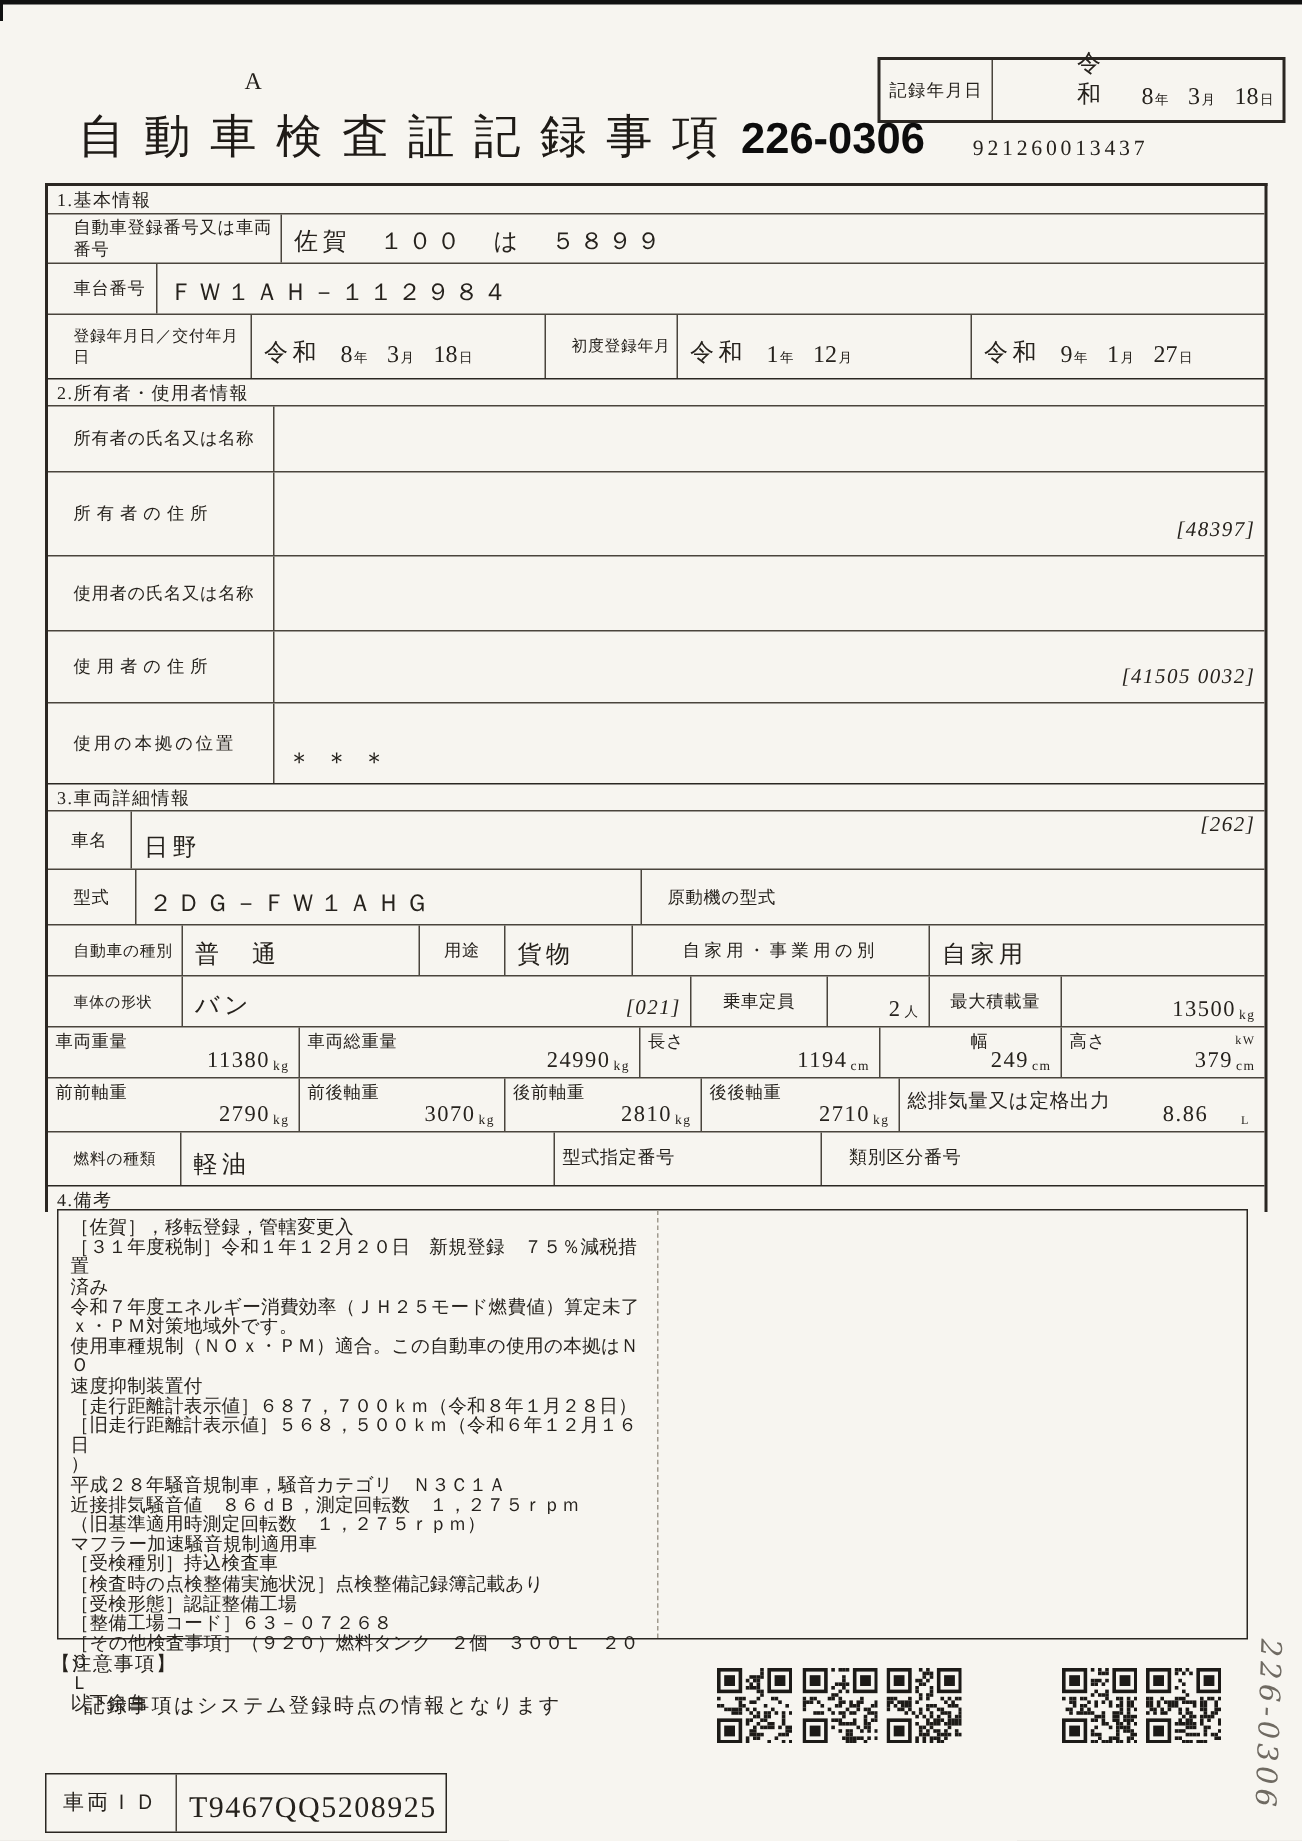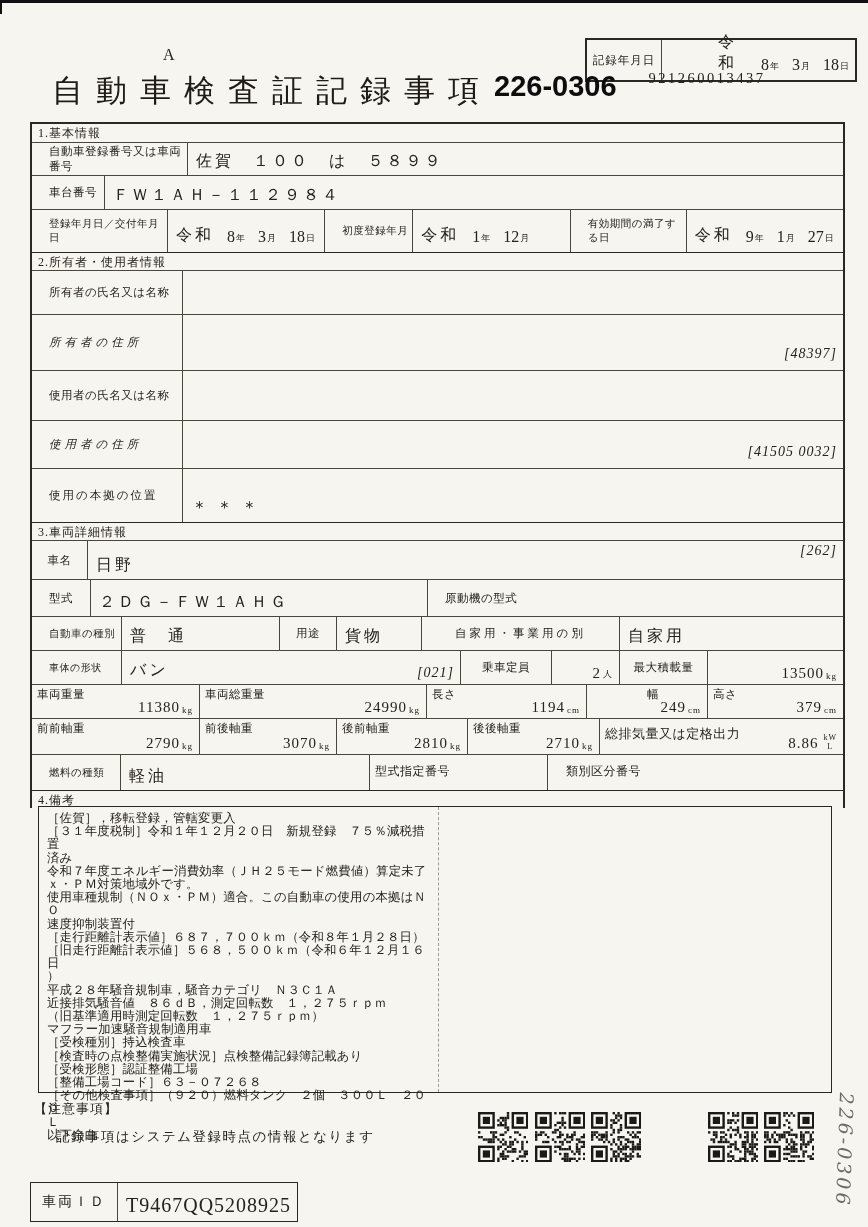--- a/index.html
+++ b/index.html
@@ -21,42 +21,42 @@
 
   
   .rdate-box{position:absolute;left:585px;top:38px;width:272px;height:44px;border:2px solid var(--hv);display:flex;box-sizing:border-box;background:var(--paper);gap:48px;}
   .rdate-box .lbl{width:74px;border-right:1px solid var(--ln);font-size:11.5px;display:flex;align-items:center;justify-content:center;letter-spacing:1px;}
   .dcell{display:flex;align-items:flex-end;padding:0 6px 6px 8px;flex:1;}
   .era{font-size:16px;letter-spacing:3px;}
   .dn{font-size:16px;margin-left:13px;}
   .du{font-size:9px;margin-left:1px;padding-bottom:1px;}
 
   
-  .title-row{position:absolute;left:52px;top:70px;display:flex;align-items:flex-start;white-space:nowrap;}
+  .title-row{position:absolute;left:52px;top:70px;display:flex;align-items:flex-end;white-space:nowrap;}
   .doc-title{font-size:31px;letter-spacing:13px;color:#1f1b17;}
   .doc-code{font-family:"Liberation Sans","DejaVu Sans",sans-serif;font-weight:600;font-size:29px;color:#0d0d0d;margin-left:2px;padding-bottom:2px;}
   .doc-serial{font-size:14.5px;letter-spacing:2.5px;margin-left:32px;padding-bottom:4px;}
 
   
   .tbl{position:absolute;left:30px;top:122px;width:815px;box-sizing:border-box;border:2px solid var(--hv);border-bottom:none;background:var(--paper);}
   .sec-h{height:18px;font-size:12px;padding:1px 0 0 6px;box-sizing:border-box;letter-spacing:1px;border-top:1.5px solid var(--hv);}
   .sec-h:first-child{border-top:none;}
   .r{display:flex;border-top:1px solid var(--ln);box-sizing:border-box;}
   .c{box-sizing:border-box;border-left:1px solid var(--ln);position:relative;}
   .c:first-child{border-left:none;}
   .lb{display:flex;align-items:center;font-size:11.5px;padding-left:17px;letter-spacing:0.5px;}
   .lb.ctr{justify-content:center;padding-left:0;}
-  .lb.sp{letter-spacing:4px;font-style:italic;}
+  .lb.sp{letter-spacing:4px;}
   .vl{display:flex;align-items:flex-end;padding:0 6px 3px 8px;font-size:16px;letter-spacing:3px;}
   .flex1{flex:1;}
   .cd{position:absolute;right:6px;font-size:14px;letter-spacing:1px;font-style:italic;}
   .cl{position:absolute;top:2px;left:5px;font-size:11.5px;letter-spacing:0.5px;}
   .cv{position:absolute;bottom:2px;right:6px;font-size:15px;letter-spacing:1px;display:flex;align-items:flex-end;}
   .u{font-size:9px;margin-left:2px;padding-bottom:1px;}
-  .ustack{display:inline-flex;flex-direction:column;font-size:8px;line-height:1.1;margin-left:5px;text-align:center;}
+  .ustack{display:inline-flex;flex-direction:column;font-size:8px;line-height:1.1;margin-left:18px;text-align:center;gap:44px;}
   .stars{font-size:17px;letter-spacing:8px;}
 
   
   .bk-box{position:absolute;left:38px;top:806px;width:794px;height:287px;border:1.5px solid var(--hv);box-sizing:border-box;background:var(--paper);}
   .bk-fold{position:absolute;left:399px;top:0;bottom:0;border-left:1px dashed #a09a8e;}
   .bk-text{position:absolute;left:8px;top:5px;width:390px;font-size:12.4px;line-height:13.2px;letter-spacing:0.2px;}
 
   
   .notice-h{position:absolute;left:34px;top:1100px;font-size:13px;letter-spacing:1px;}
   .notice-t{position:absolute;left:56px;top:1128px;font-size:13.5px;letter-spacing:1.5px;}
@@ -124,21 +124,20 @@
           <span class="du">日</span>
       </div>
       <div class="c lb" style="width:88px;font-size:10.5px">初度登録年月</div>
       <div class="c dcell" style="width:120px">
         <span class="era">令和</span>
           <span class="dn">1</span>
           <span class="du">年</span>
           <span class="dn">12</span>
           <span class="du">月</span>
       </div>
-      <div class="c lb" style="width:116px;font-size:10.5px">有効期間の満了する日</div>
       <div class="c dcell flex1">
         <span class="era">令和</span>
           <span class="dn">9</span>
           <span class="du">年</span>
           <span class="dn">1</span>
           <span class="du">月</span>
           <span class="dn">27</span>
           <span class="du">日</span>
       </div>
     </div>

